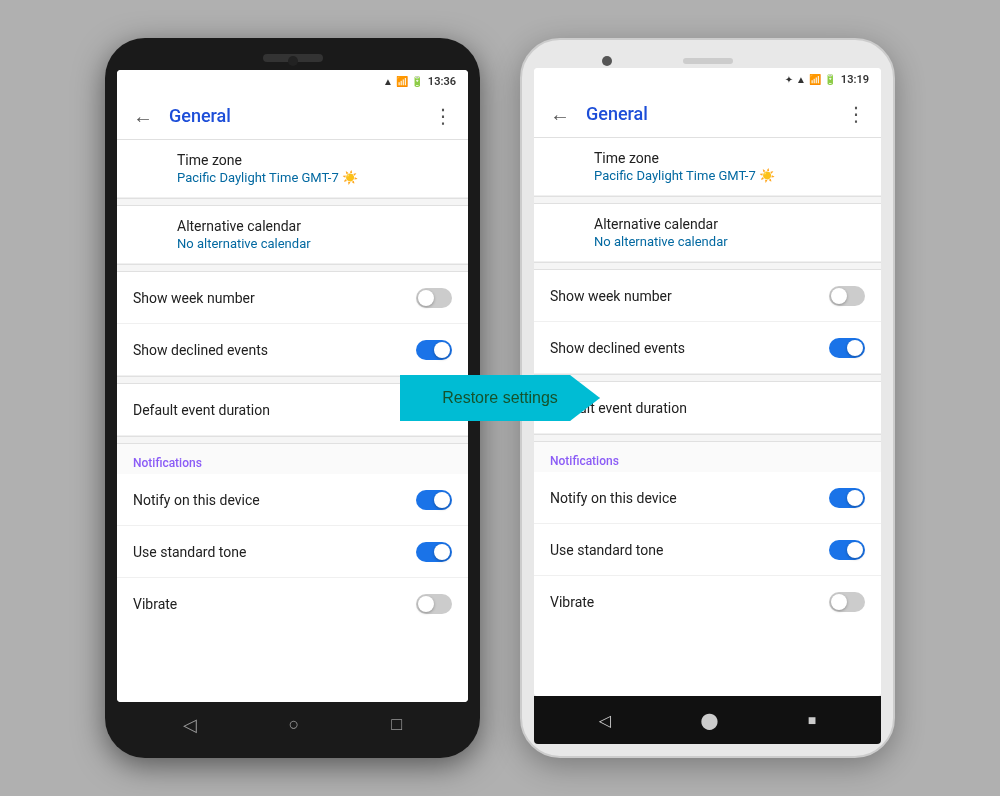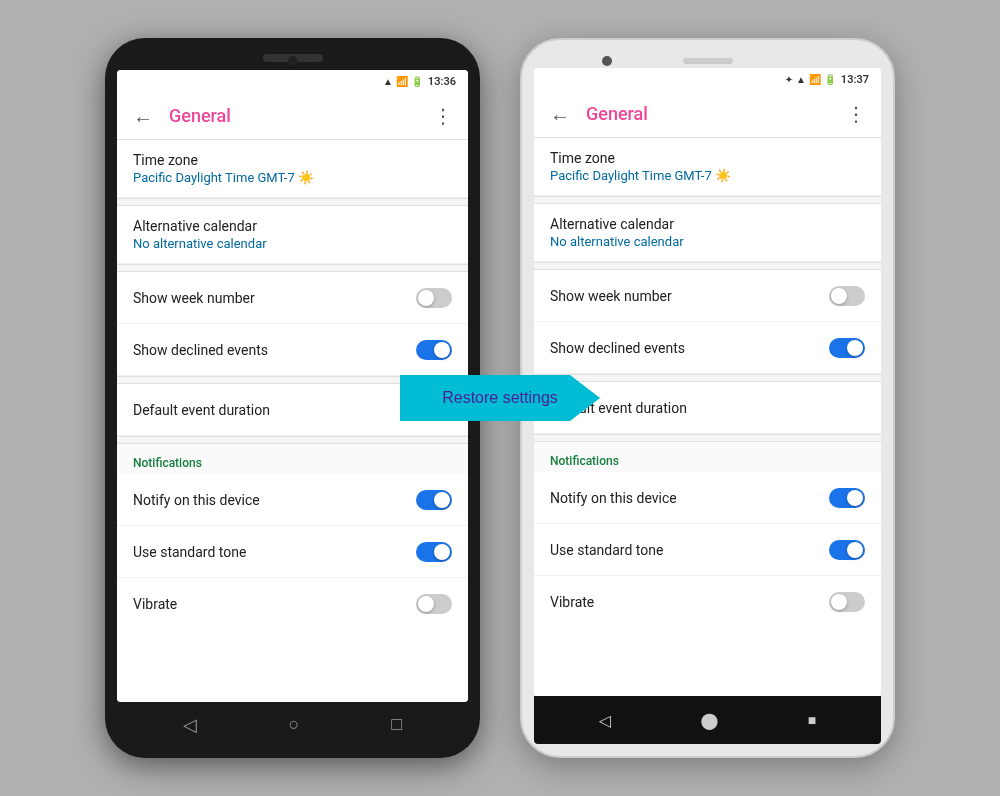--- a/index.html
+++ b/index.html
@@ -128,21 +128,21 @@
       font-size: 20px;
       color: #555;
       margin-right: 16px;
       cursor: pointer;
     }
 
     .app-bar .title {
       flex: 1;
       font-size: 18px;
       font-weight: 500;
-      color: #ec4899;
+      color: #1d4ed8;
     }
 
     .app-bar .more-icon {
       font-size: 20px;
       color: #555;
       cursor: pointer;
       letter-spacing: -1px;
     }
 
     
@@ -162,38 +162,39 @@
     }
 
     .setting-item.no-border {
       border-bottom: none;
       gap: 44px;
     }
 
     .setting-label-group {
       display: flex;
       flex-direction: column;
+      margin-left: 44px;
     }
 
     .setting-label {
       font-size: 14px;
       color: #212121;
       font-weight: 400;
     }
 
     .setting-sublabel {
       font-size: 13px;
       color: #0369a1;
       margin-top: 2px;
     }
 
     .section-header {
       padding: 12px 16px 4px;
       font-size: 12px;
-      color: #15803d;
+      color: #8b5cf6;
       font-weight: 500;
       background: #fafafa;
     }
 
     .divider {
       height: 8px;
       background: #f5f5f5;
       border-bottom: 1px solid #e0e0e0;
       border-top: 1px solid #e0e0e0;
     }
@@ -265,21 +266,21 @@
     .restore-arrow {
       position: absolute;
       left: 50%;
       top: 50%;
       transform: translate(-50%, -50%);
       z-index: 100;
     }
 
     .restore-btn {
       background: #00bcd4;
-      color: #4c1d95;
+      color: #14532d;
       font-size: 16px;
       font-weight: 500;
       padding: 14px 24px;
       border: none;
       position: relative;
       clip-path: polygon(0 0, 85% 0, 100% 50%, 85% 100%, 0 100%);
       min-width: 200px;
       text-align: center;
       cursor: pointer;
       box-shadow: 2px 2px 8px rgba(0,0,0,0.3);
@@ -386,21 +387,21 @@
 
   <div class="screen">
 
     <div class="status-bar">
       <div class="status-icons">
         <span>✦</span>
         <span>▲</span>
         <span>📶</span>
         <span>🔋</span>
       </div>
-      <span class="time">13:37</span>
+      <span class="time">13:19</span>
     </div>
 
     <div class="app-bar">
       <span class="back-arrow">←</span>
       <span class="title">General</span>
       <span class="more-icon">⋮</span>
     </div>
 
     <div class="settings-content">
 

